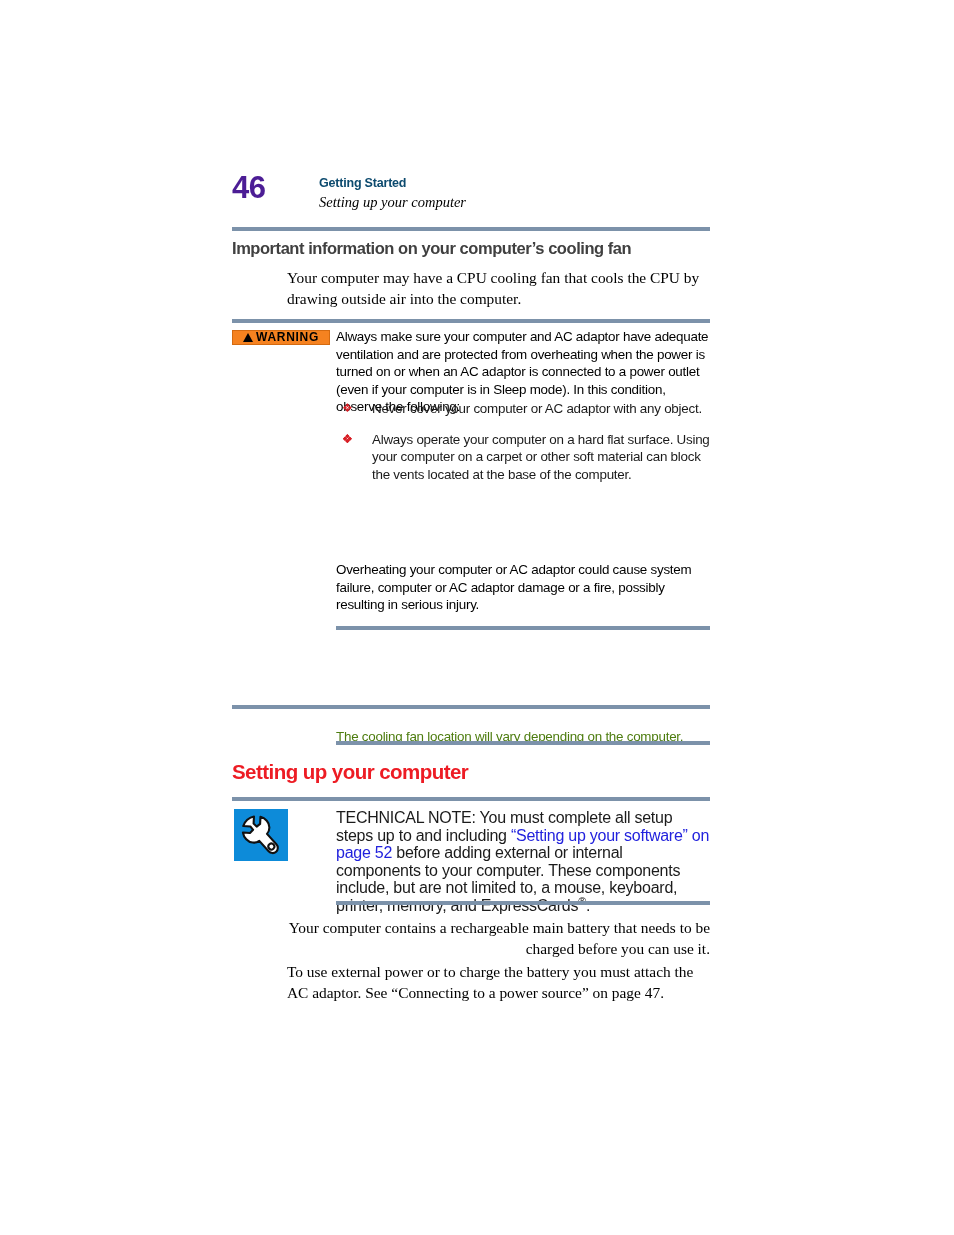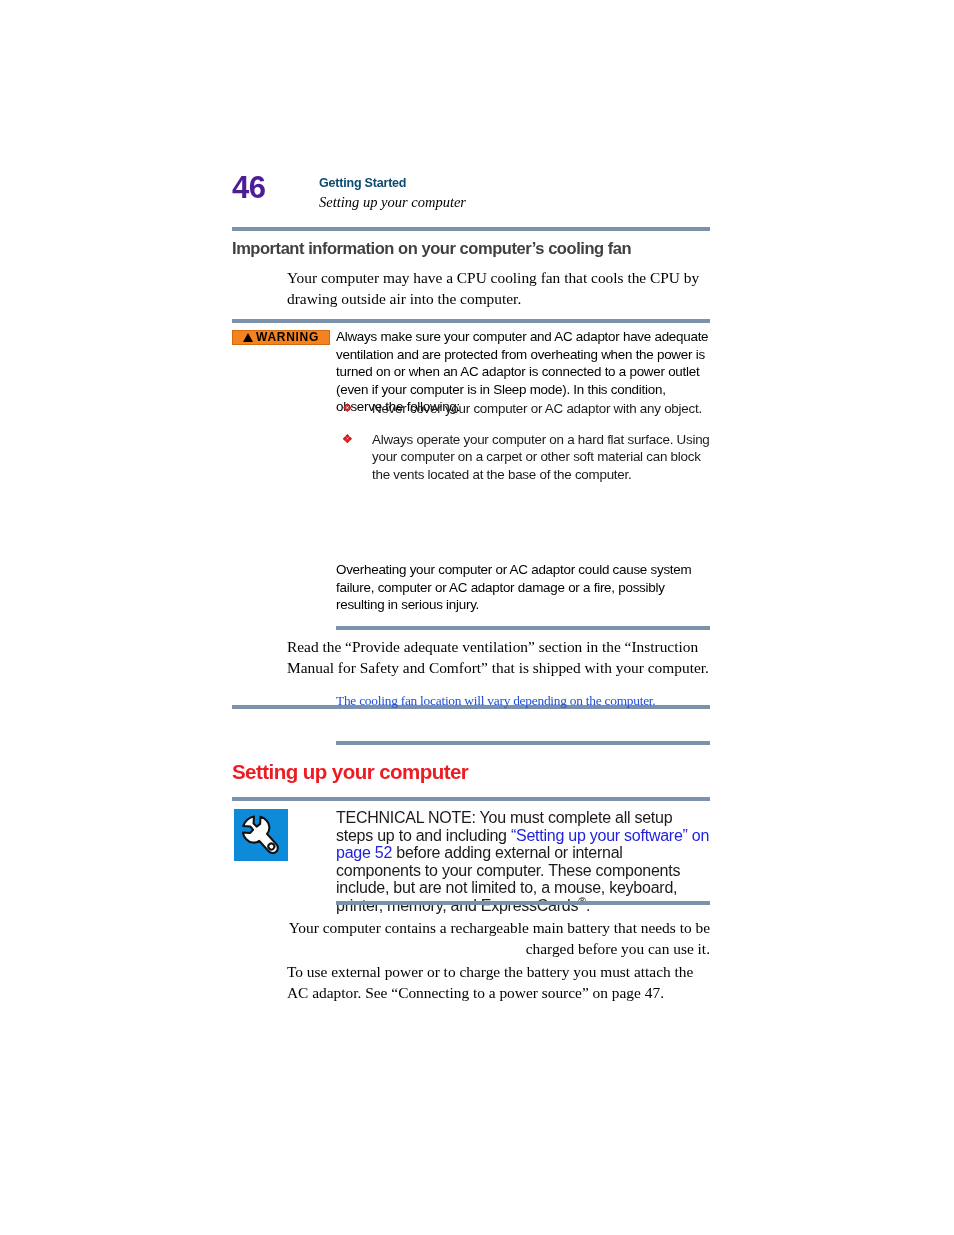--- a/index.html
+++ b/index.html
@@ -208,26 +208,26 @@
     color: #d81f26;
     font-family: "DejaVu Sans", sans-serif;
     font-size: 12px;
     line-height: 17.6px;
   }
 
   
   .note-text {
     position: absolute;
     left: 336px;
-    top: 692px;
+    top: 728px;
     width: 374px;
-    font-family: Liberation Serif, serif;
+    font-family: Liberation Sans, sans-serif;
     font-size: 13.4px;
     line-height: 17.6px;
-    color: #1d4ed8;
+    color: #4d7c0f;
     letter-spacing: -0.25px;
   }
 
   
   .tech-icon {
     position: absolute;
     left: 234px;
     top: 809px;
     width: 54px;
     height: 52px;
@@ -291,21 +291,20 @@
     <li>
       <span class="bullet">❖</span>
       <span>Always operate your computer on a hard flat surface. Using your computer on a carpet or other soft material can block the vents located at the base of the computer.</span>
     </li>
   </ul>
 
   <div class="sans-block warn-tail">Overheating your computer or AC adaptor could cause system failure, computer or AC adaptor damage or a fire, possibly resulting in serious injury.</div>
 
   <div class="rule rule-warn-bot"></div>
 
-  <p class="body-p p-read">Read the “Provide adequate ventilation” section in the “Instruction Manual for Safety and Comfort” that is shipped with your computer.</p>
 
   <div class="rule rule-note-top"></div>
   <div class="note-text">The cooling fan location will vary depending on the computer.</div>
   <div class="rule rule-note-bot"></div>
 
   <h1 class="mainhead">Setting up your computer</h1>
 
   <div class="rule rule-tech-top"></div>
 
   <div class="tech-icon">

